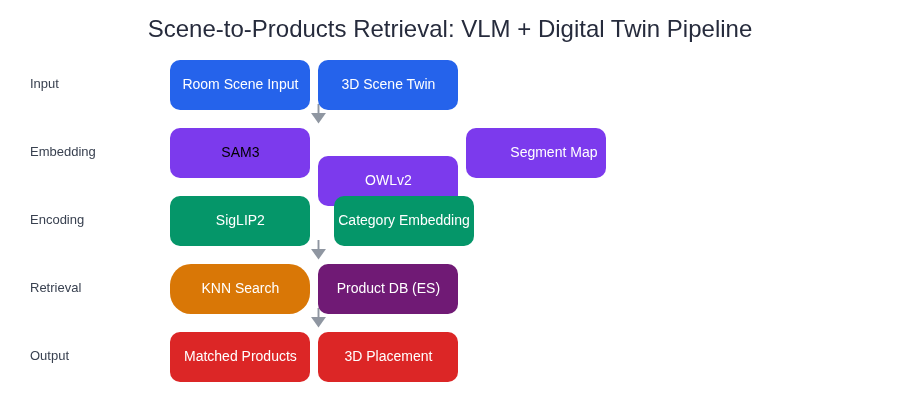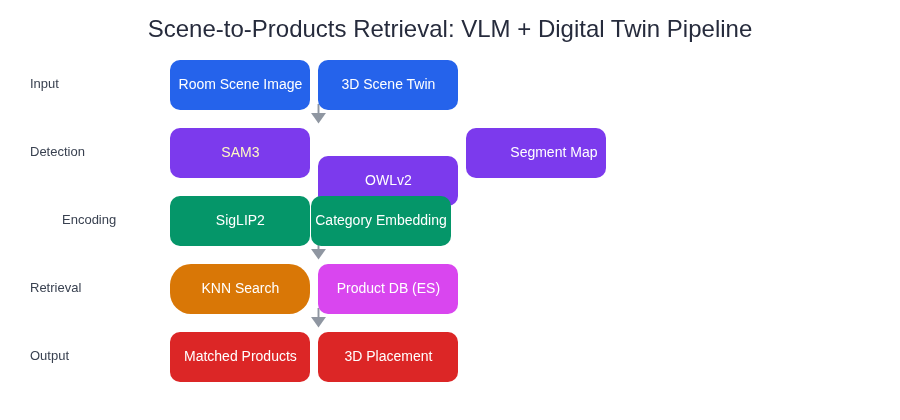--- a/index.html
+++ b/index.html
@@ -80,29 +80,29 @@
         <rect x="317.55" y="240" width="1.9" height="10.5" fill="#8f96a1"></rect>
         <polygon points="311.05,248.9 325.95,248.9 318.5,259.6" fill="#8f96a1"></polygon>
       </g>
       <g>
         <rect x="317.55" y="308" width="1.9" height="10.5" fill="#8f96a1"></rect>
         <polygon points="311.05,316.9 325.95,316.9 318.5,327.6" fill="#8f96a1"></polygon>
       </g>
     </svg>
   <div id="rows-layer">
       <div class="row-label" style="top: 60px; color: rgb(57, 65, 80);">Input</div>
-      <div class="node" style="top: 60px; left: 170.4px; background: rgb(37, 99, 235); color: rgb(255, 255, 255);">Room Scene Image</div>
+      <div class="node" style="top: 60px; left: 170.4px; background: rgb(37, 99, 235); color: rgb(255, 255, 255);">Room Scene Input</div>
       <div class="node" style="top: 60px; left: 318.4px; background: rgb(37, 99, 235); color: rgb(255, 255, 255);">3D Scene Twin</div>
-      <div class="row-label" style="top: 128px; color: rgb(57, 65, 80);">Detection</div>
-      <div class="node" style="top: 128px; left: 170.4px; background: rgb(124, 58, 237); color: #fef9c3;">SAM3</div>
+      <div class="row-label" style="top: 128px; color: rgb(57, 65, 80);">Embedding</div>
+      <div class="node" style="top: 128px; left: 170.4px; background: rgb(124, 58, 237); color: #000000;">SAM3</div>
       <div class="node" style="top: 128px; left: 318.4px; background: rgb(124, 58, 237); color: rgb(255, 255, 255); margin-top: 28px;">OWLv2</div>
       <div class="node" style="top: 128px; left: 466.4px; background: rgb(124, 58, 237); color: rgb(255, 255, 255); padding-left: 35px;">Segment Map</div>
-      <div class="row-label" style="top: 196px; color: rgb(57, 65, 80); margin-left: 32px;">Encoding</div>
+      <div class="row-label" style="top: 196px; color: rgb(57, 65, 80);">Encoding</div>
       <div class="node" style="top: 196px; left: 170.4px; background: rgb(5, 150, 105); color: rgb(255, 255, 255);">SigLIP2</div>
-      <div class="node" style="top: 196px; left: 311px; background: rgb(5, 150, 105); color: rgb(255, 255, 255);">Category Embedding</div>
+      <div class="node" style="top: 196px; left: 334px; background: rgb(5, 150, 105); color: rgb(255, 255, 255);">Category Embedding</div>
       <div class="row-label" style="top: 264px; color: rgb(57, 65, 80);">Retrieval</div>
       <div class="node" style="top: 264px; left: 170.4px; background: rgb(217, 119, 6); color: rgb(255, 255, 255); border-radius: 21px;">KNN Search</div>
-      <div class="node" style="top: 264px; left: 318.4px; background: #d946ef; color: rgb(255, 255, 255);">Product DB (ES)</div>
+      <div class="node" style="top: 264px; left: 318.4px; background: #701a75; color: rgb(255, 255, 255);">Product DB (ES)</div>
       <div class="row-label" style="top: 332px; color: rgb(57, 65, 80);">Output</div>
       <div class="node" style="top: 332px; left: 170.4px; background: rgb(220, 38, 38); color: rgb(255, 255, 255);">Matched Products</div>
       <div class="node" style="top: 332px; left: 318.4px; background: rgb(220, 38, 38); color: rgb(255, 255, 255);">3D Placement</div>
     </div>
 </div>
 
 </body></html>

